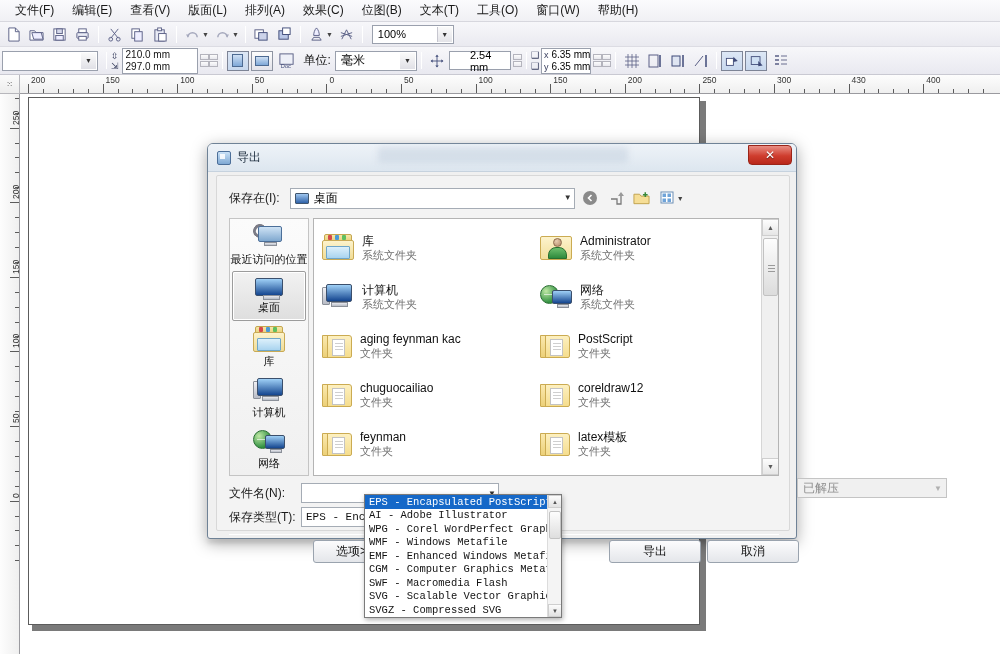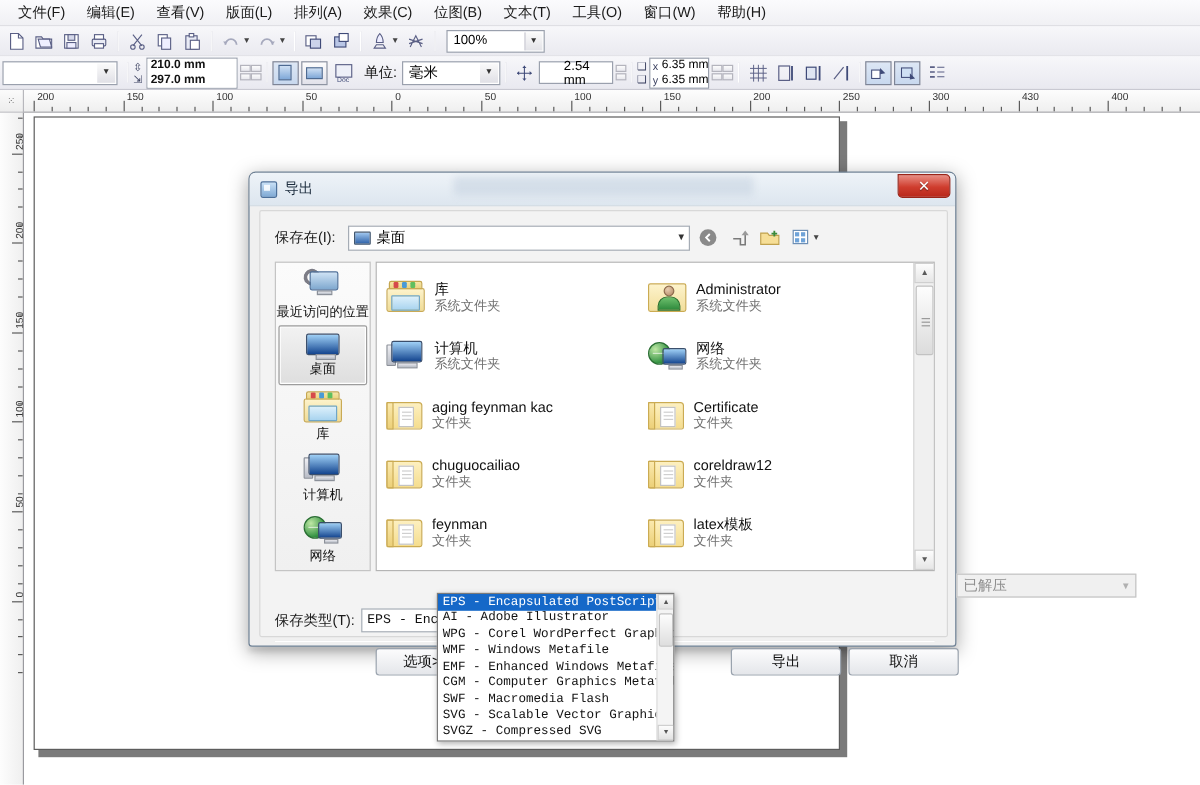--- a/index.html
+++ b/index.html
@@ -75,21 +75,21 @@
     font-size: 7px; color: #333;
   }
   .dim-stack { display: flex; align-items: center; }
   .dim-icons { display: flex; flex-direction: column; font-size: 9px; color: #3b4160; margin-right: 3px; line-height: 10px; }
   .dim-fields { display: flex; flex-direction: column; }
   .dim-field {
     width: 74px; height: 12px; font-size: 10px; color: #111;
     display: flex; align-items: center; padding-left: 3px;
     background: #fff;
   }
-  .dim-box { border: 1px solid #9aa0ad; background:#fff;font-weight:bold; }
+  .dim-box { border: 1px solid #9aa0ad; background:#fff; }
   .spin-col { display:flex; flex-direction:column; margin-left:2px; }
   .spin-cell { width: 9px; height: 6px; border:1px solid #b4b4bd; background: linear-gradient(#fcfcfc,#e8e8ee); margin-bottom:1px; }
   .orient-btn {
     width: 22px; height: 20px; border: 1px solid #8e94a2;
     background: linear-gradient(#fdfdfd,#e2e2ea);
     display: flex; align-items: center; justify-content: center; margin-right: 2px;
   }
   .orient-btn.active { border-color: #7d8496; background: linear-gradient(#dde7f5,#c8d8ee); }
   .page-glyph { width: 11px; height: 13px; background: linear-gradient(#cfe0f4,#7fa8d8); border: 1px solid #4d6a92; }
   .page-glyph.land { width: 14px; height: 10px; }
@@ -940,21 +940,21 @@
             <div class="fl-ico folder">
                 <span class="back"></span>
                 <span class="doc">
                   <i style="top:3px"></i>
                   <i style="top:6px"></i>
                   <i style="top:9px"></i>
                 </span>
                 <span class="spine"></span>
               </div>
             <div class="fl-txt">
-              <span class="fl-name">Certificate</span>
+              <span class="fl-name">PostScript</span>
               <span class="fl-sub">文件夹</span>
             </div>
           </div>
 
           <div class="fl-item">
             <div class="fl-ico folder">
                 <span class="back"></span>
                 <span class="doc">
                   <i style="top:3px"></i>
                   <i style="top:6px"></i>
@@ -1022,20 +1022,27 @@
           <div class="sb-arrow">▲</div>
           <div class="sb-thumb">
             <span class="sb-grip"></span>
               <span class="sb-grip" style="top:29px"></span>
               <span class="sb-grip" style="top:32px"></span>
           </div>
           <div class="sb-arrow scroll-btm">▼</div>
         </div>
       </div>
 
+      <div class="row-filename">
+        <span class="fld-lbl">文件名(N):</span>
+        <div class="fld-combo" style="width:198px;">
+          <span></span>
+          <span class="cbtn">▼</span>
+        </div>
+      </div>
 
       <div class="row-savetype">
         <span class="fld-lbl">保存类型(T):</span>
         <div class="fld-combo" style="width:198px;">
           <span class="ftype-val">EPS - Encapsulated PostScript</span>
           <span class="cbtn-blue">▼</span>
         </div>
       </div>
 
       <div class="compress-wrap">

